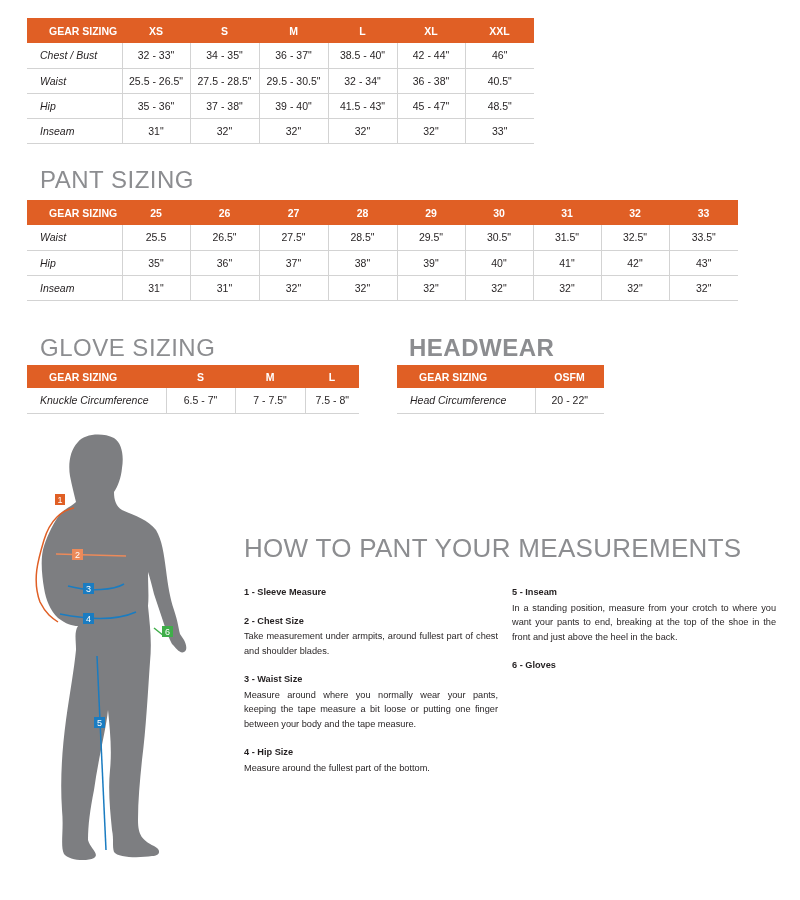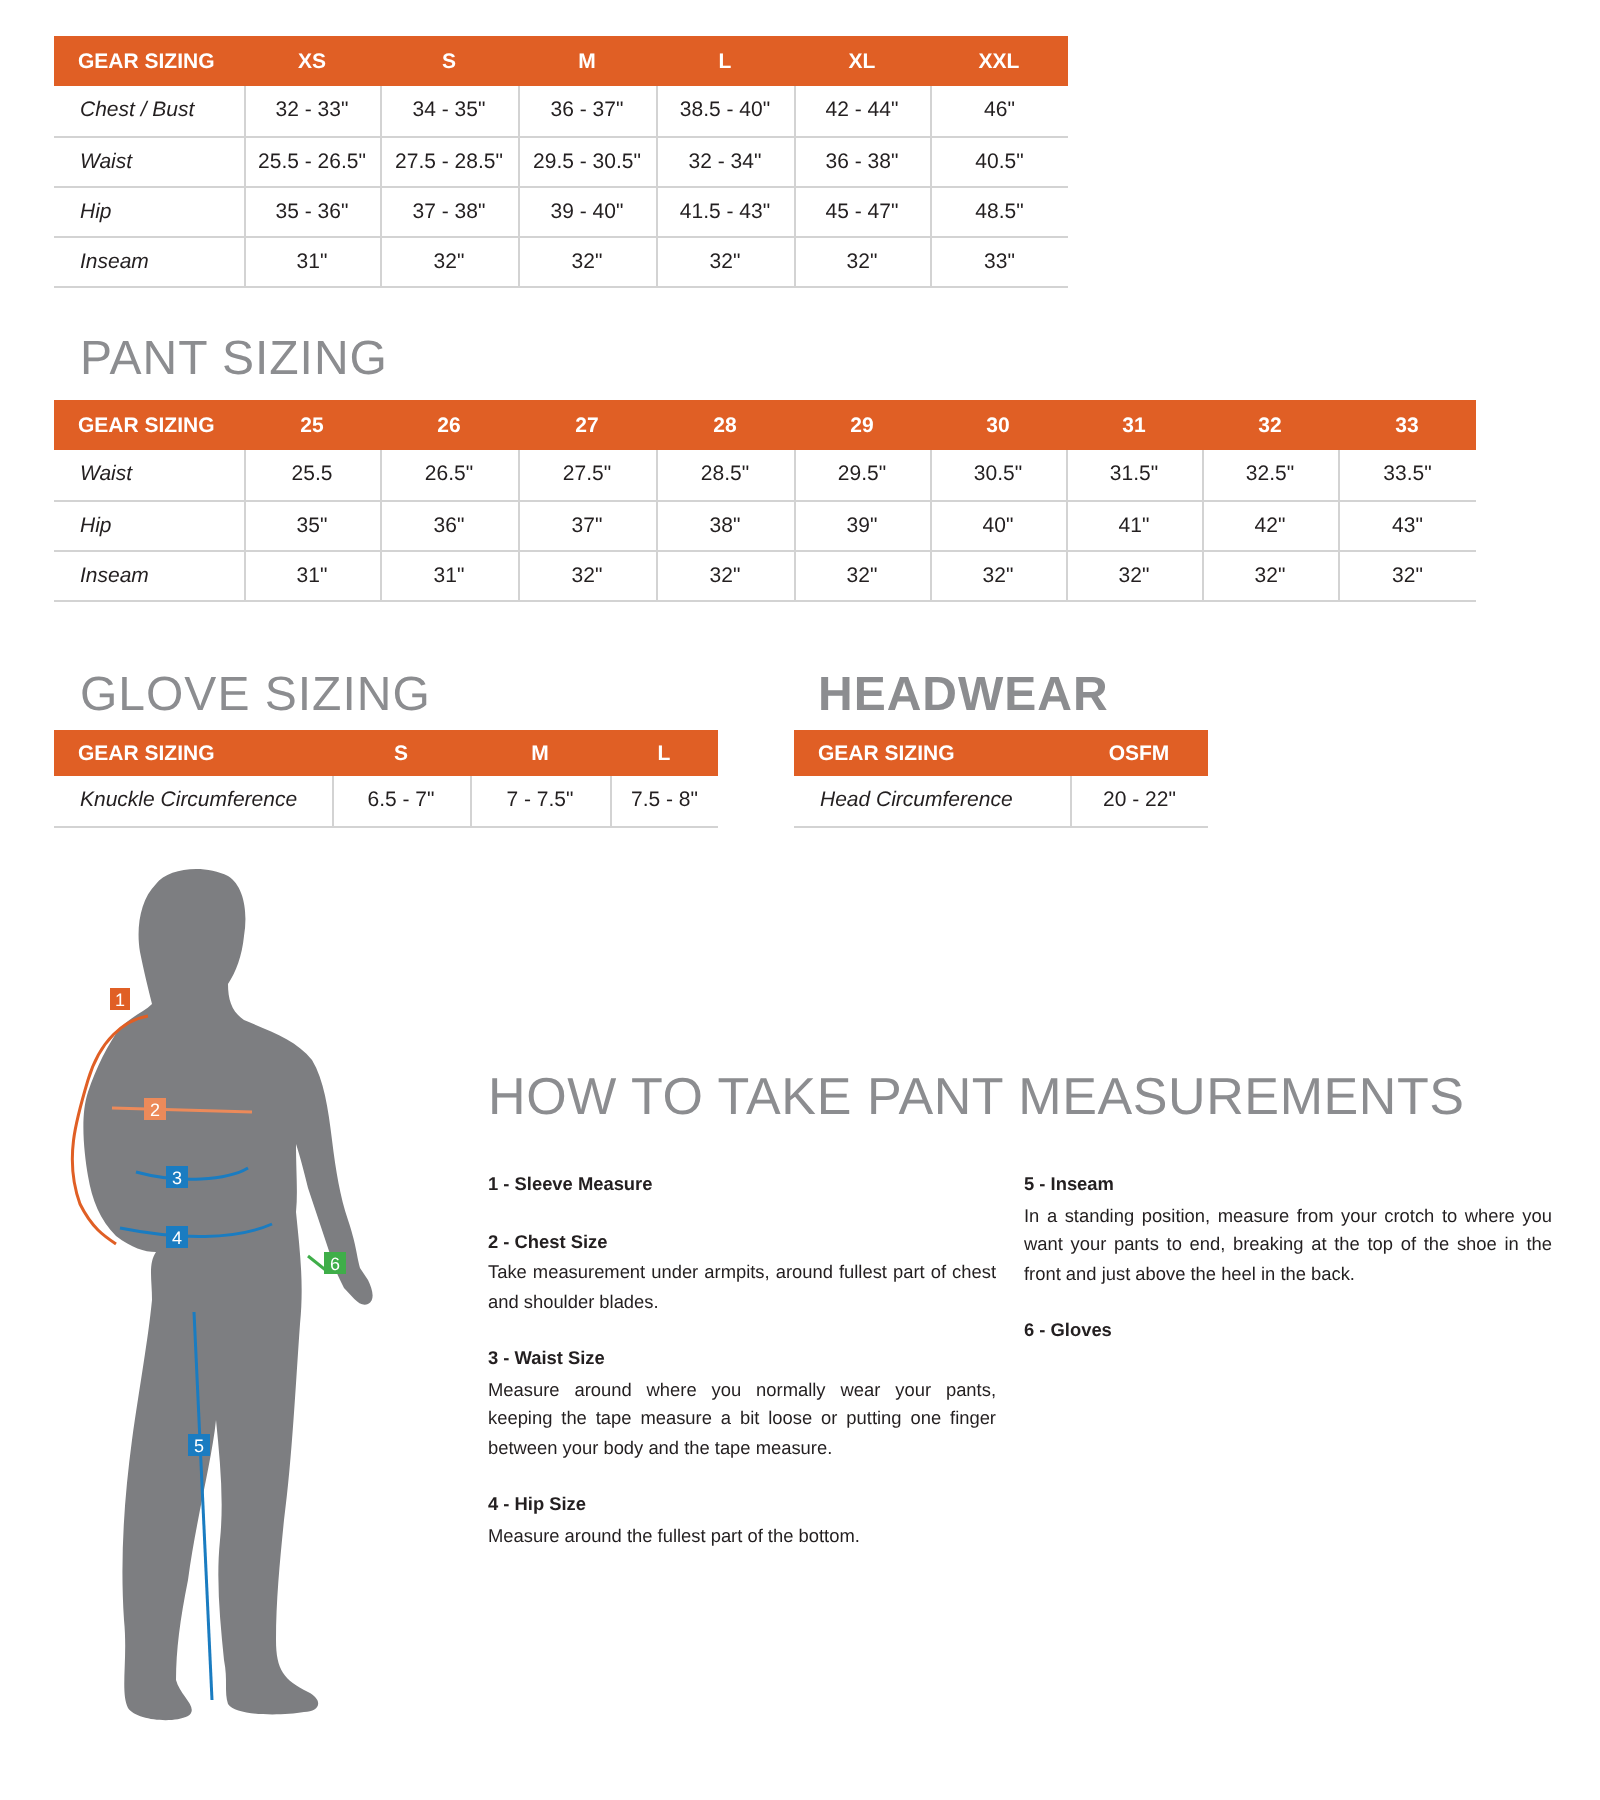--- a/index.html
+++ b/index.html
@@ -4,21 +4,21 @@
 <style>
   * { box-sizing: border-box; margin: 0; padding: 0; }
   html, body { width: 800px; height: 900px; background: #ffffff; overflow: hidden; }
   body { position: relative; font-family: "Liberation Sans", sans-serif; color: #231f20; }
 
   .sz-table { position: absolute; border-collapse: collapse; table-layout: fixed; font-size: 10.5px; }
   .sz-table th {
     background: #e05f25; color: #ffffff; font-weight: bold; font-size: 10.5px;
     height: 25px; text-align: center; padding: 0; white-space: nowrap;
   }
-  .sz-table th.first { text-align: left; padding-left: 12px; }
+  .sz-table th.first { text-align: left; padding-left: 22px; }
   .sz-table td {
     height: 25px; text-align: center; white-space: nowrap; padding: 0;
     border-bottom: 1.5px solid #d3d3d3; border-left: 1.5px solid #d3d3d3;
     color: #231f20;
   }
   .sz-table td.first { text-align: left; padding-left: 13px; border-left: none; font-style: italic; }
 
   .section-title {
     position: absolute; font-size: 24px; color: #8c8d90; letter-spacing: 0.5px;
     font-weight: normal; white-space: nowrap;
@@ -273,21 +273,21 @@
   <g>
     <rect x="76" y="287" width="11" height="11" fill="#1a7cc1"></rect>
     <text x="81.5" y="296" font-size="9" fill="#fff" text-anchor="middle" font-family="Liberation Sans, sans-serif">5</text>
   </g>
   <g>
     <rect x="144" y="196" width="11" height="11" fill="#3fae49"></rect>
     <text x="149.5" y="205" font-size="9" fill="#fff" text-anchor="middle" font-family="Liberation Sans, sans-serif">6</text>
   </g>
 </svg>
 
-<div id="howto-title">HOW TO TAKE PANT MEASUREMENTS</div>
+<div id="howto-title">HOW TO PANT YOUR MEASUREMENTS</div>
 
 <div class="step" id="col-left">
   <div class="step-block">
     <span class="step-title">1 - Sleeve Measure</span>
   </div>
   <div class="step-block">
     <span class="step-title">2 - Chest Size</span>
     <span class="step-body">Take measurement under armpits, around fullest part of chest and shoulder blades.</span>
   </div>
   <div class="step-block">

